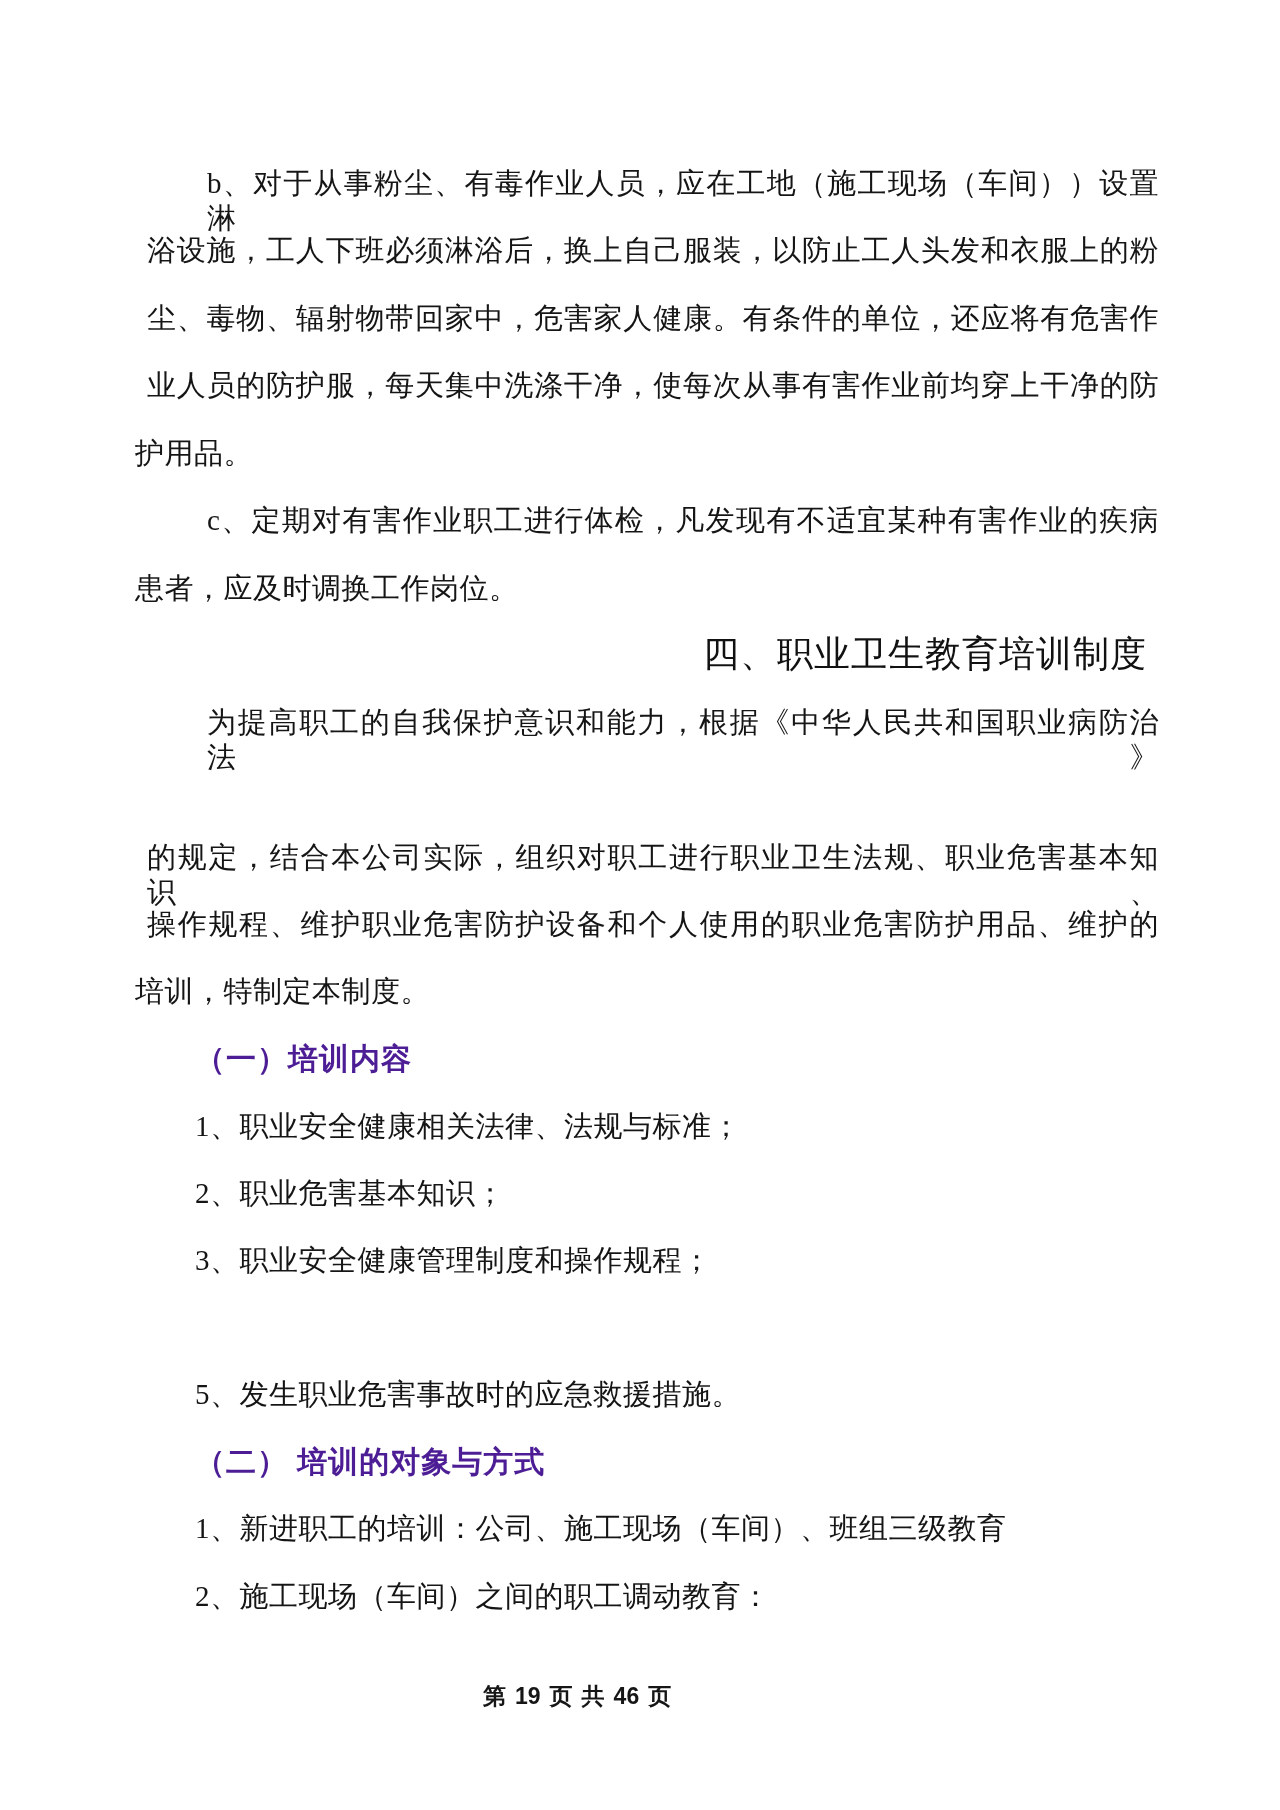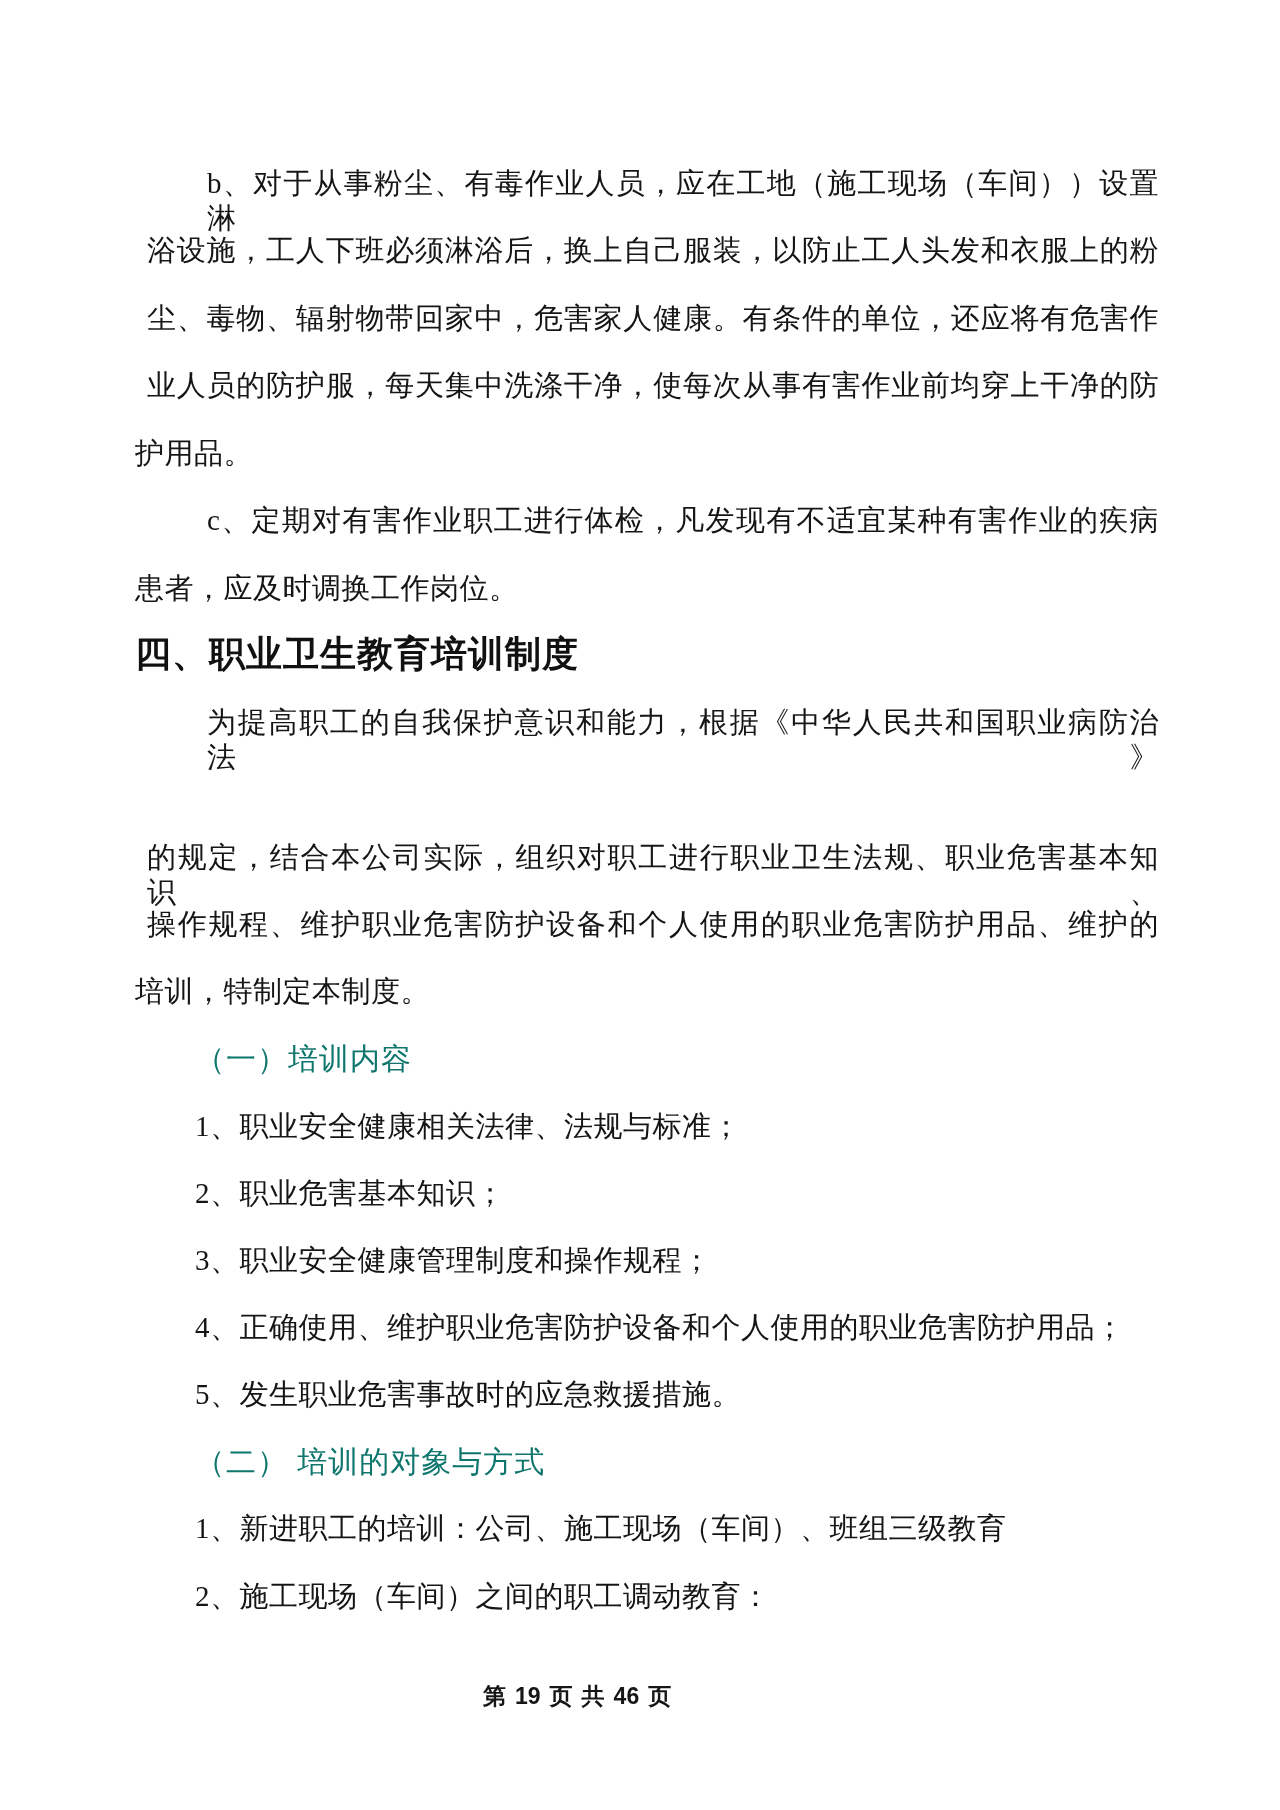--- a/index.html
+++ b/index.html
@@ -39,35 +39,35 @@
   .fill {
     text-align: justify;
     text-align-last: justify;
     margin-left: 12px;
   }
   
   .heading {
     position: absolute;
     left: 135px;
     width: 1012px;
-    text-align: left;
+    text-align: right;
     font-family: "Liberation Sans", "DejaVu Sans", sans-serif;
-    font-weight: bold;
+    font-weight: normal;
     font-size: 36px;
     line-height: 1.15;
     letter-spacing: 1px;
     color: #111111;
   }
   
   .sub {
     font-family: "Liberation Sans", "DejaVu Sans", sans-serif;
-    font-weight: normal;
+    font-weight: bold;
     font-size: 30px;
     letter-spacing: 1px;
-    color: #0f766e;
+    color: #4c1d95;
   }
   .footer {
     position: absolute;
     left: 483px;
     top: 1681px;
     font-family: "Liberation Sans", "DejaVu Sans", sans-serif;
     font-weight: bold;
     font-size: 23px;
     color: #161616;
     white-space: nowrap;
@@ -97,21 +97,20 @@
 
   <div class="ln ind fill" style="top:705px">为提高职工的自我保护意识和能力，根据《中华人民共和国职业病防治法》</div>
   <div class="ln fill" style="top:840px">的规定，结合本公司实际，组织对职工进行职业卫生法规、职业危害基本知识、</div>
   <div class="ln fill" style="top:907px">操作规程、维护职业危害防护设备和个人使用的职业危害防护用品、维护的</div>
   <div class="ln" style="top:974px">培训，特制定本制度。</div>
 
   <div class="ln ind sub" style="top:1041px">（一）培训内容</div>
   <div class="ln ind" style="top:1109px">1、职业安全健康相关法律、法规与标准；</div>
   <div class="ln ind" style="top:1176px">2、职业危害基本知识；</div>
   <div class="ln ind" style="top:1243px">3、职业安全健康管理制度和操作规程；</div>
-  <div class="ln ind" style="top:1310px">4、正确使用、维护职业危害防护设备和个人使用的职业危害防护用品；</div>
   <div class="ln ind" style="top:1377px">5、发生职业危害事故时的应急救援措施。</div>
 
   <div class="ln ind sub" style="top:1444px">（二） 培训的对象与方式</div>
   <div class="ln ind" style="top:1511px">1、新进职工的培训：公司、施工现场（车间）、班组三级教育</div>
   <div class="ln ind" style="top:1579px">2、施工现场（车间）之间的职工调动教育：</div>
 
   <div class="footer">
     <span>第</span><span>19</span><span>页</span><span>共</span><span>46</span><span>页</span>
   </div>
 

